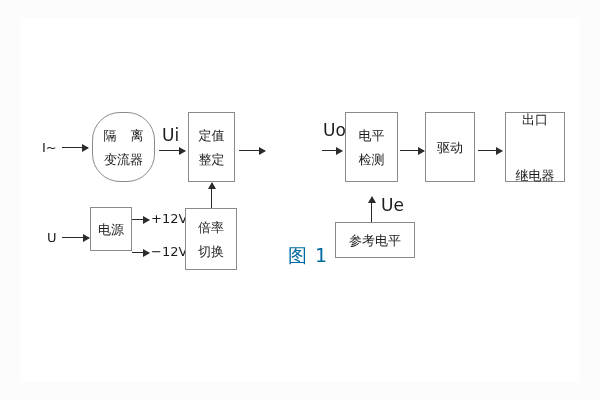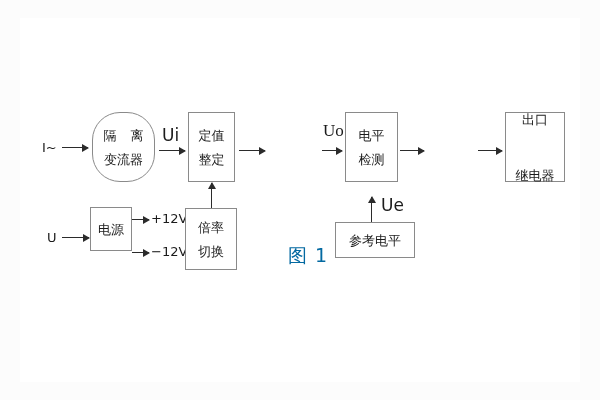--- a/index.html
+++ b/index.html
@@ -123,30 +123,33 @@
   <div class="arrow-h" style="left:159px; top:150px; width:26px;"></div>
 
   <div class="box" style="left:188px; top:112px; width:47px; height:70px;">
     <span class="ln">定值</span>
     <span class="ln">整定</span>
   </div>
 
   <div class="arrow-h" style="left:239px; top:150px; width:26px;"></div>
 
 
-  <div class="lbl lbl-sig" style="left:323px; top:122px;font-family:Liberation Serif, serif;">Uo</div>
+  <div class="lbl lbl-sig" style="left:323px; top:122px;">Uo</div>
   <div class="arrow-h" style="left:322px; top:150px; width:20px;"></div>
 
   <div class="box" style="left:345px; top:112px; width:53px; height:70px;">
     <span class="ln">电平</span>
     <span class="ln">检测</span>
   </div>
 
   <div class="arrow-h" style="left:400px; top:150px; width:24px;"></div>
 
+  <div class="box one-line" style="left:425px; top:112px; width:50px; height:70px;">
+    <span class="ln">驱动</span>
+  </div>
 
   <div class="arrow-h" style="left:478px; top:150px; width:24px;"></div>
 
   <div class="box" style="left:505px; top:112px; width:60px; height:70px;gap:32px;">
     <span class="ln">出口</span>
     <span class="ln">继电器</span>
   </div>
 
   <div class="lbl" style="left:47px; top:231px;">U</div>
   <div class="arrow-h" style="left:62px; top:237px; width:27px;"></div>

